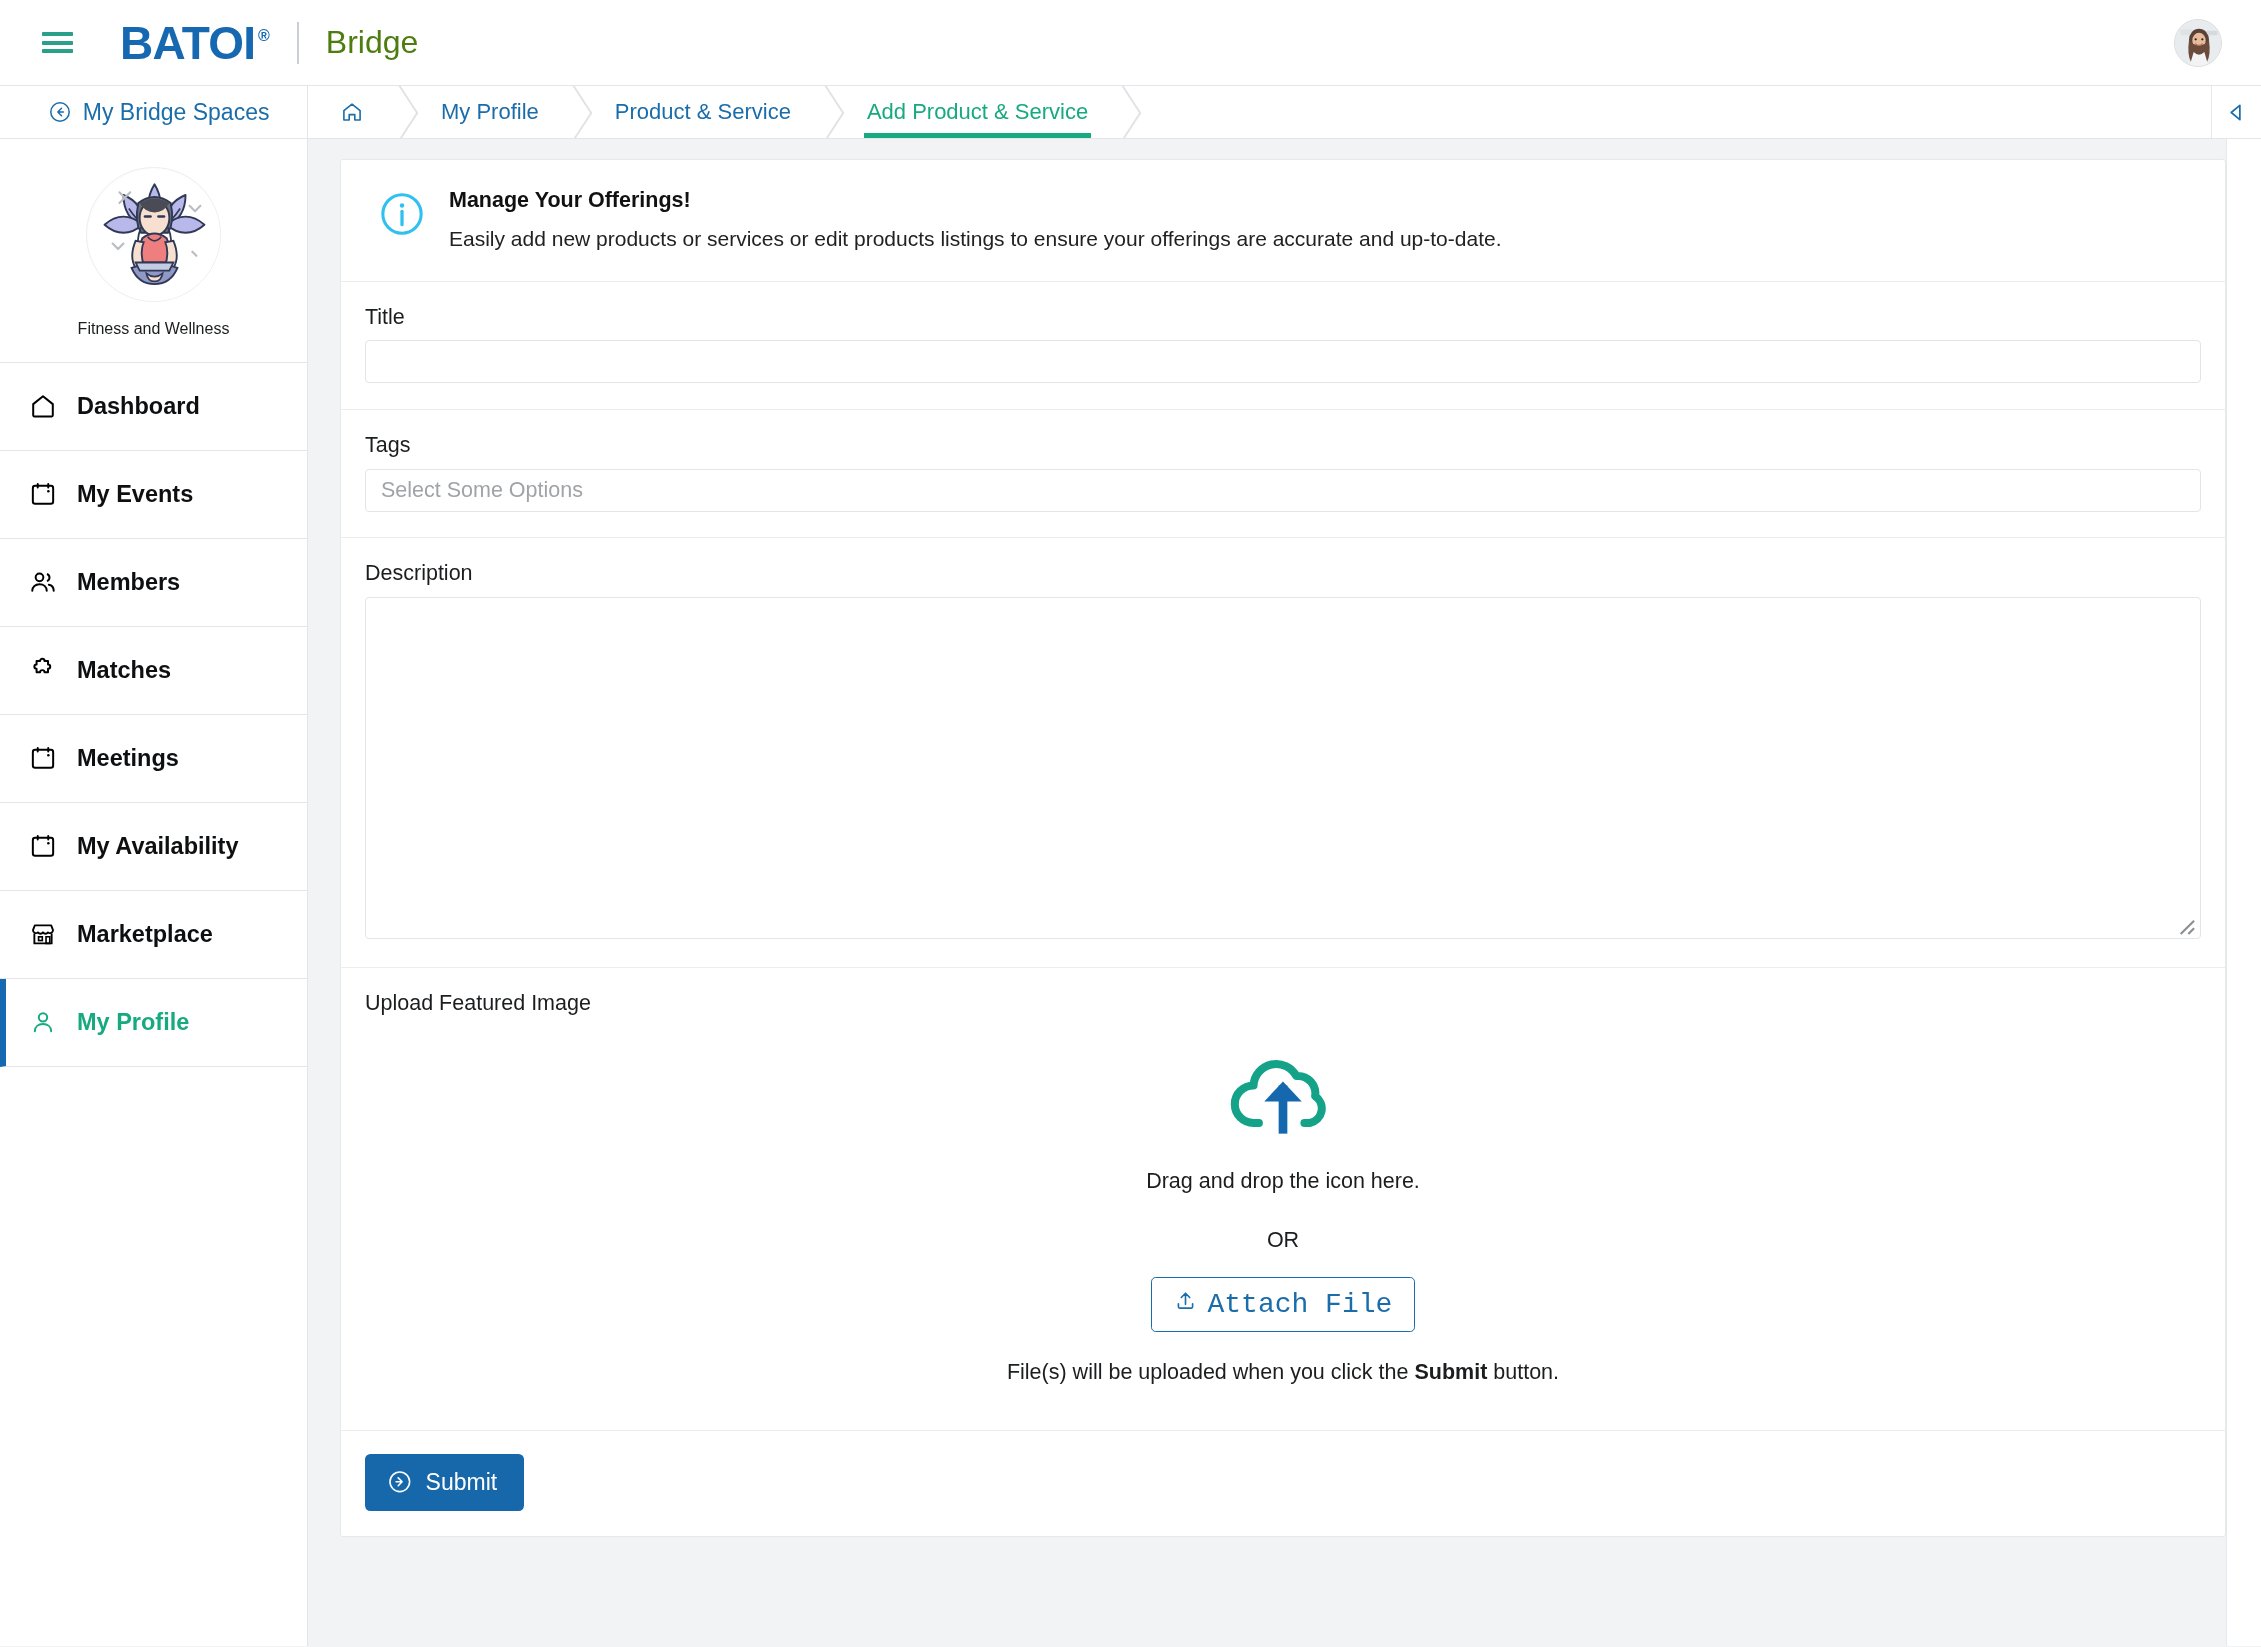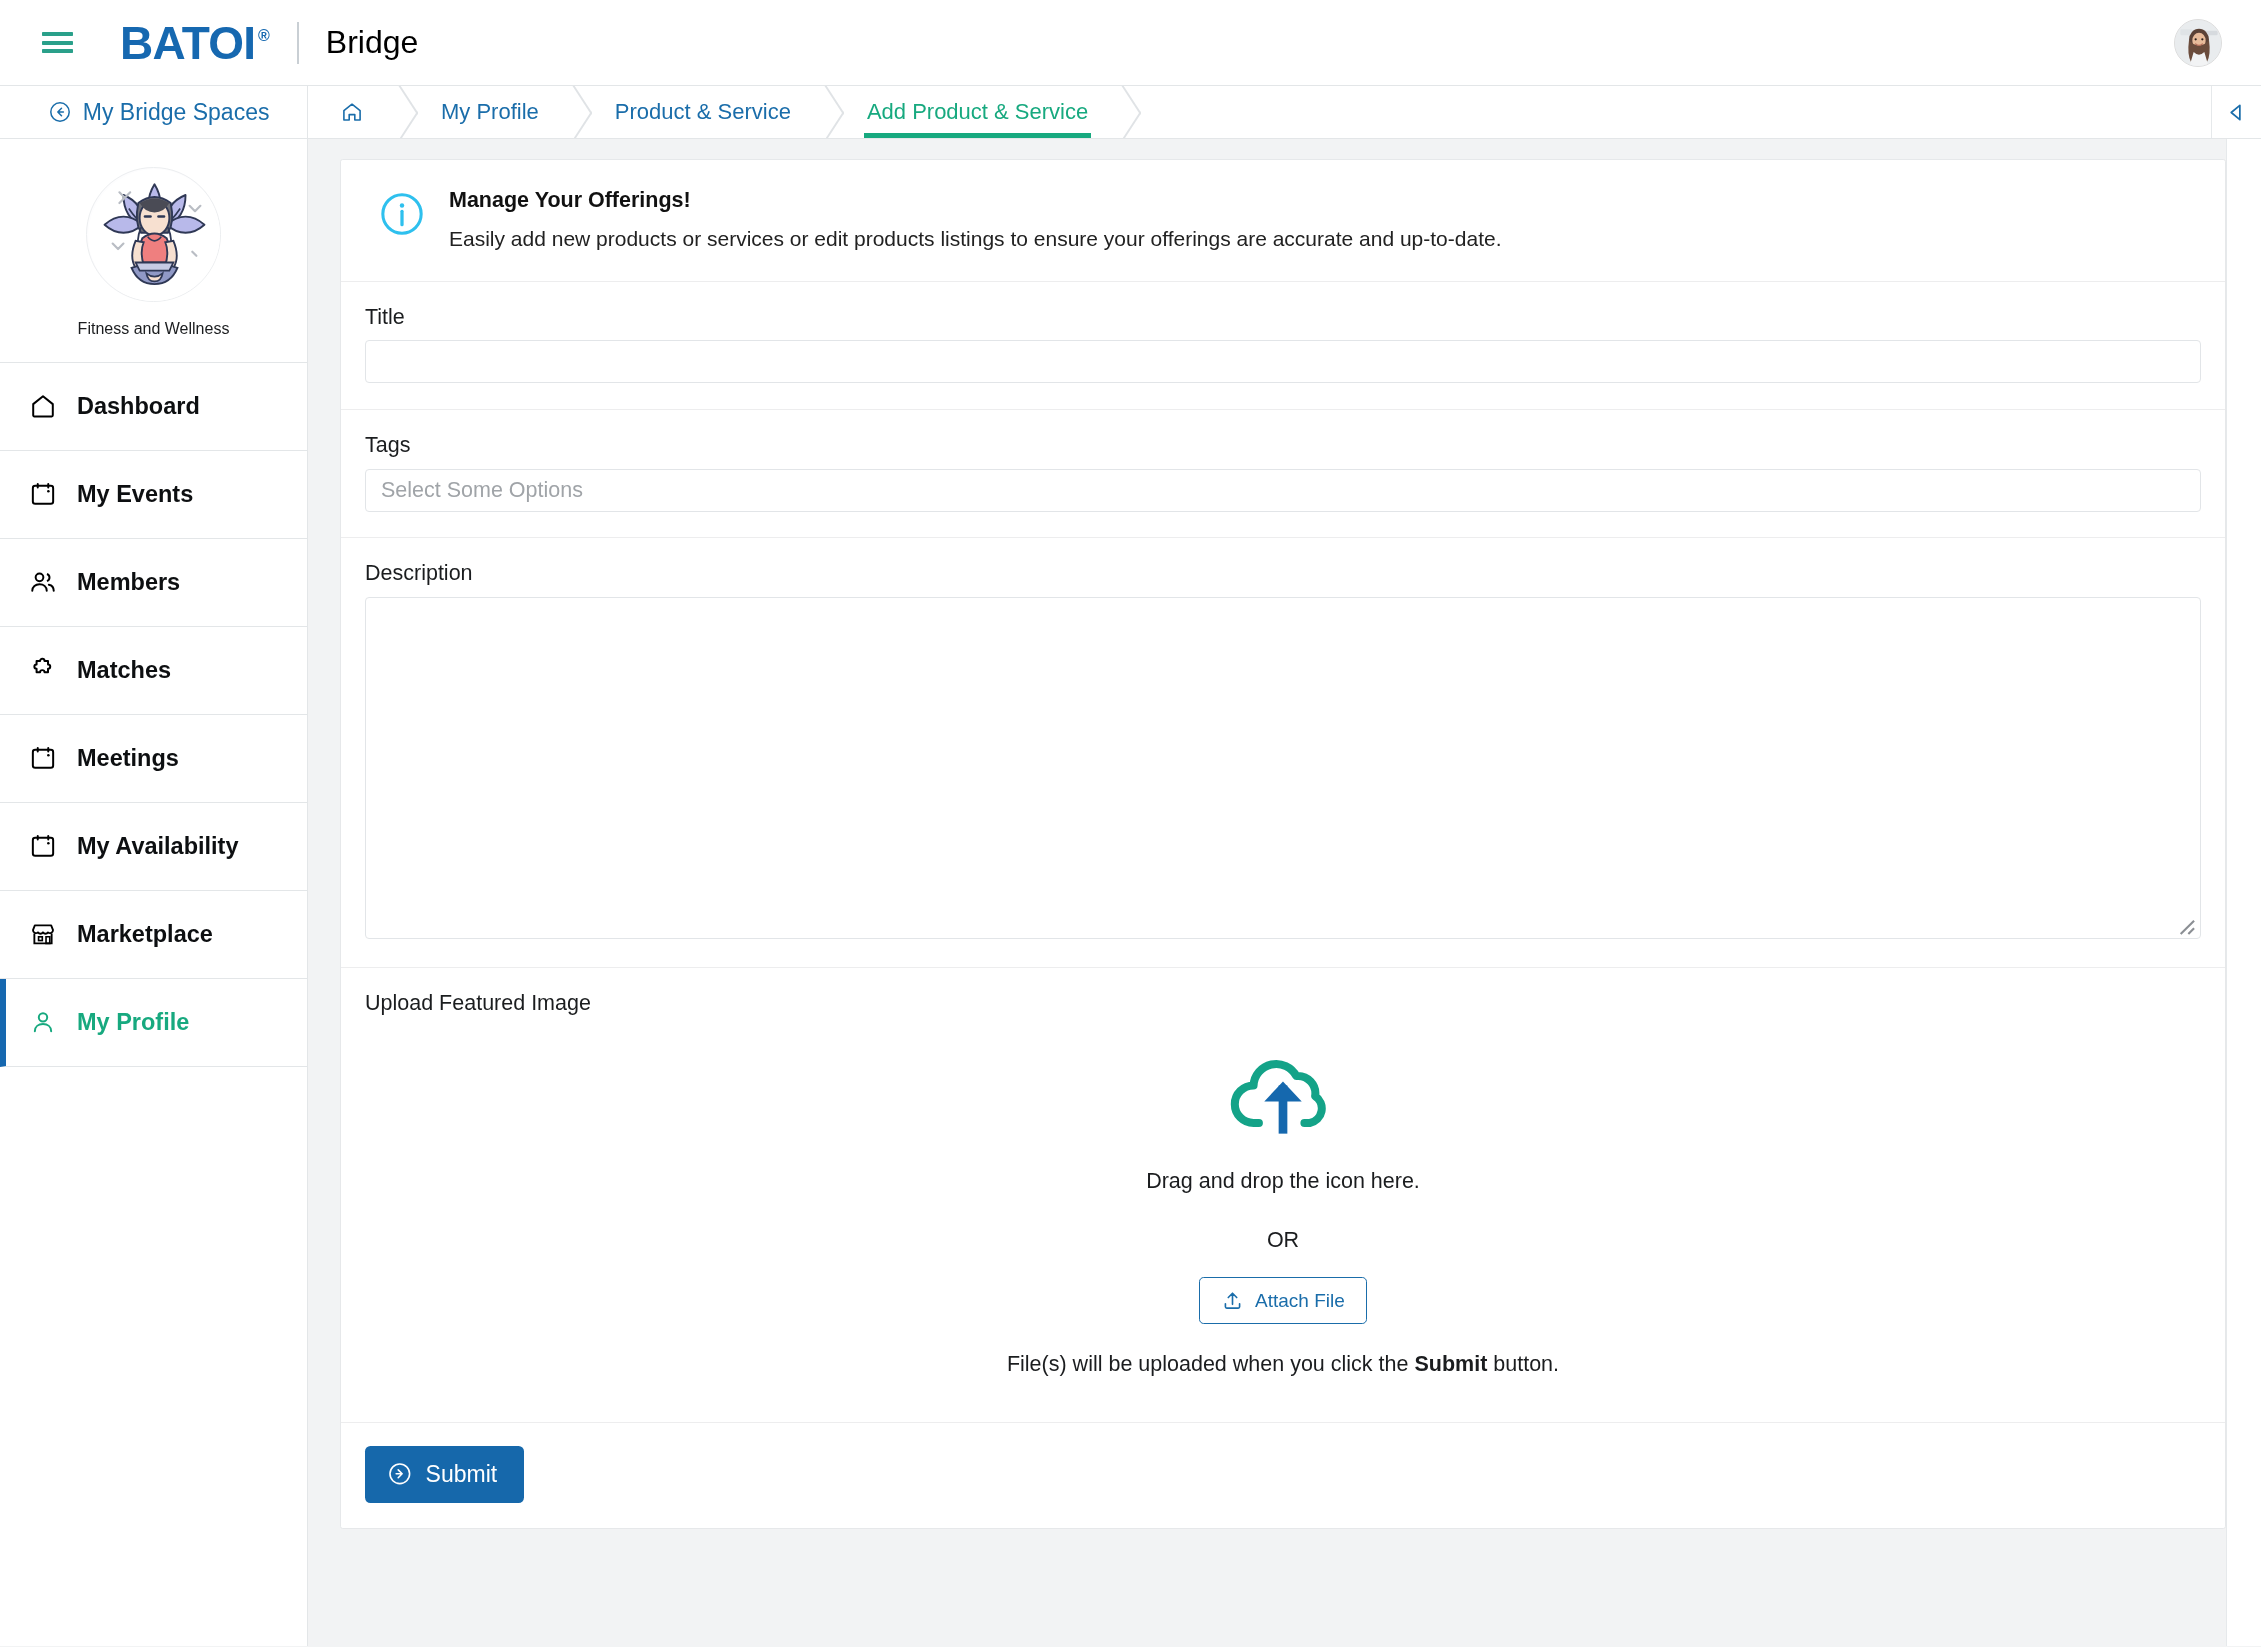--- a/index.html
+++ b/index.html
@@ -23,21 +23,21 @@
     border-radius: 0.7px; margin: 4.7px 0;
   }
   .logo-wrap { display: flex; align-items: center; margin-left: 47px; }
   .logo-batoi { display: flex; align-items: baseline; }
   .logo-text {
     font-size: 46px; font-weight: 700; color: #1668b0;
     letter-spacing: -0.7px; font-family: "Liberation Sans", sans-serif;
   }
   .logo-reg { font-size: 16px; color: #1668b0; font-weight: 700; margin-left: 2.7px; position: relative; top: -17.5px;}
   .logo-divider { width: 2px; height: 42px; background: #c9cfd4; margin: 0 27px; }
-  .bridge-label { font-size: 32px; color: #000000; }
+  .bridge-label { font-size: 32px; color: #4d7c0f; }
   .avatar-top {
     position: absolute; right: 39px; top: 19px;
     width: 48px; height: 48px; border-radius: 50%;
     overflow: hidden; border: 0.7px solid #ddd; cursor: pointer;
     background: #e8eaec;
   }
   .avatar-top svg { display: block; }
 
   
   .body-split { display: flex; height: 1560px; }
@@ -146,25 +146,25 @@
     pointer-events: none;
   }
 
   
   .upload-sec { padding: 23px 24px 27px; border-bottom: 1.3px solid #ededee; }
   .dropzone { text-align: center; padding: 30px 0 17.5px; }
   .cloud { margin: 0 auto 28px; }
   .dz-line { font-size: 21.5px; color: #1b1d1f; margin-bottom: 34px; }
   .dz-or { font-size: 21.5px; color: #1b1d1f; margin-bottom: 24px; }
   .attach-btn {
-    display: inline-flex; align-items: center; gap: 10.8px;
+    display: inline-flex; align-items: flex-start; gap: 10.8px;
     border: 1.3px solid #1a6daa; border-radius: 4.7px;
-    background: #fff; color: #1a6daa; font-size: 19px;
+    background: #fff; color: #1a6daa; font-size: 28px;
     padding: 10.8px 21.5px; cursor: pointer;
-    font-family: Liberation Sans, sans-serif;
+    font-family: Liberation Mono, monospace;
   }
   .dz-note { font-size: 21.5px; color: #1b1d1f; margin-top: 28px; }
   .dz-note b { font-weight: 700; }
 
   .submit-sec { padding: 23px 24px 25.6px; }
   .submit-btn {
     display: inline-flex; align-items: center; gap: 13.5px;
     background: #1668ab; color: #fff; border: none; border-radius: 5.4px;
     font-size: 23px; padding: 15px 27px 15px 21.5px; cursor: pointer;
     font-family: "Liberation Sans", sans-serif;

